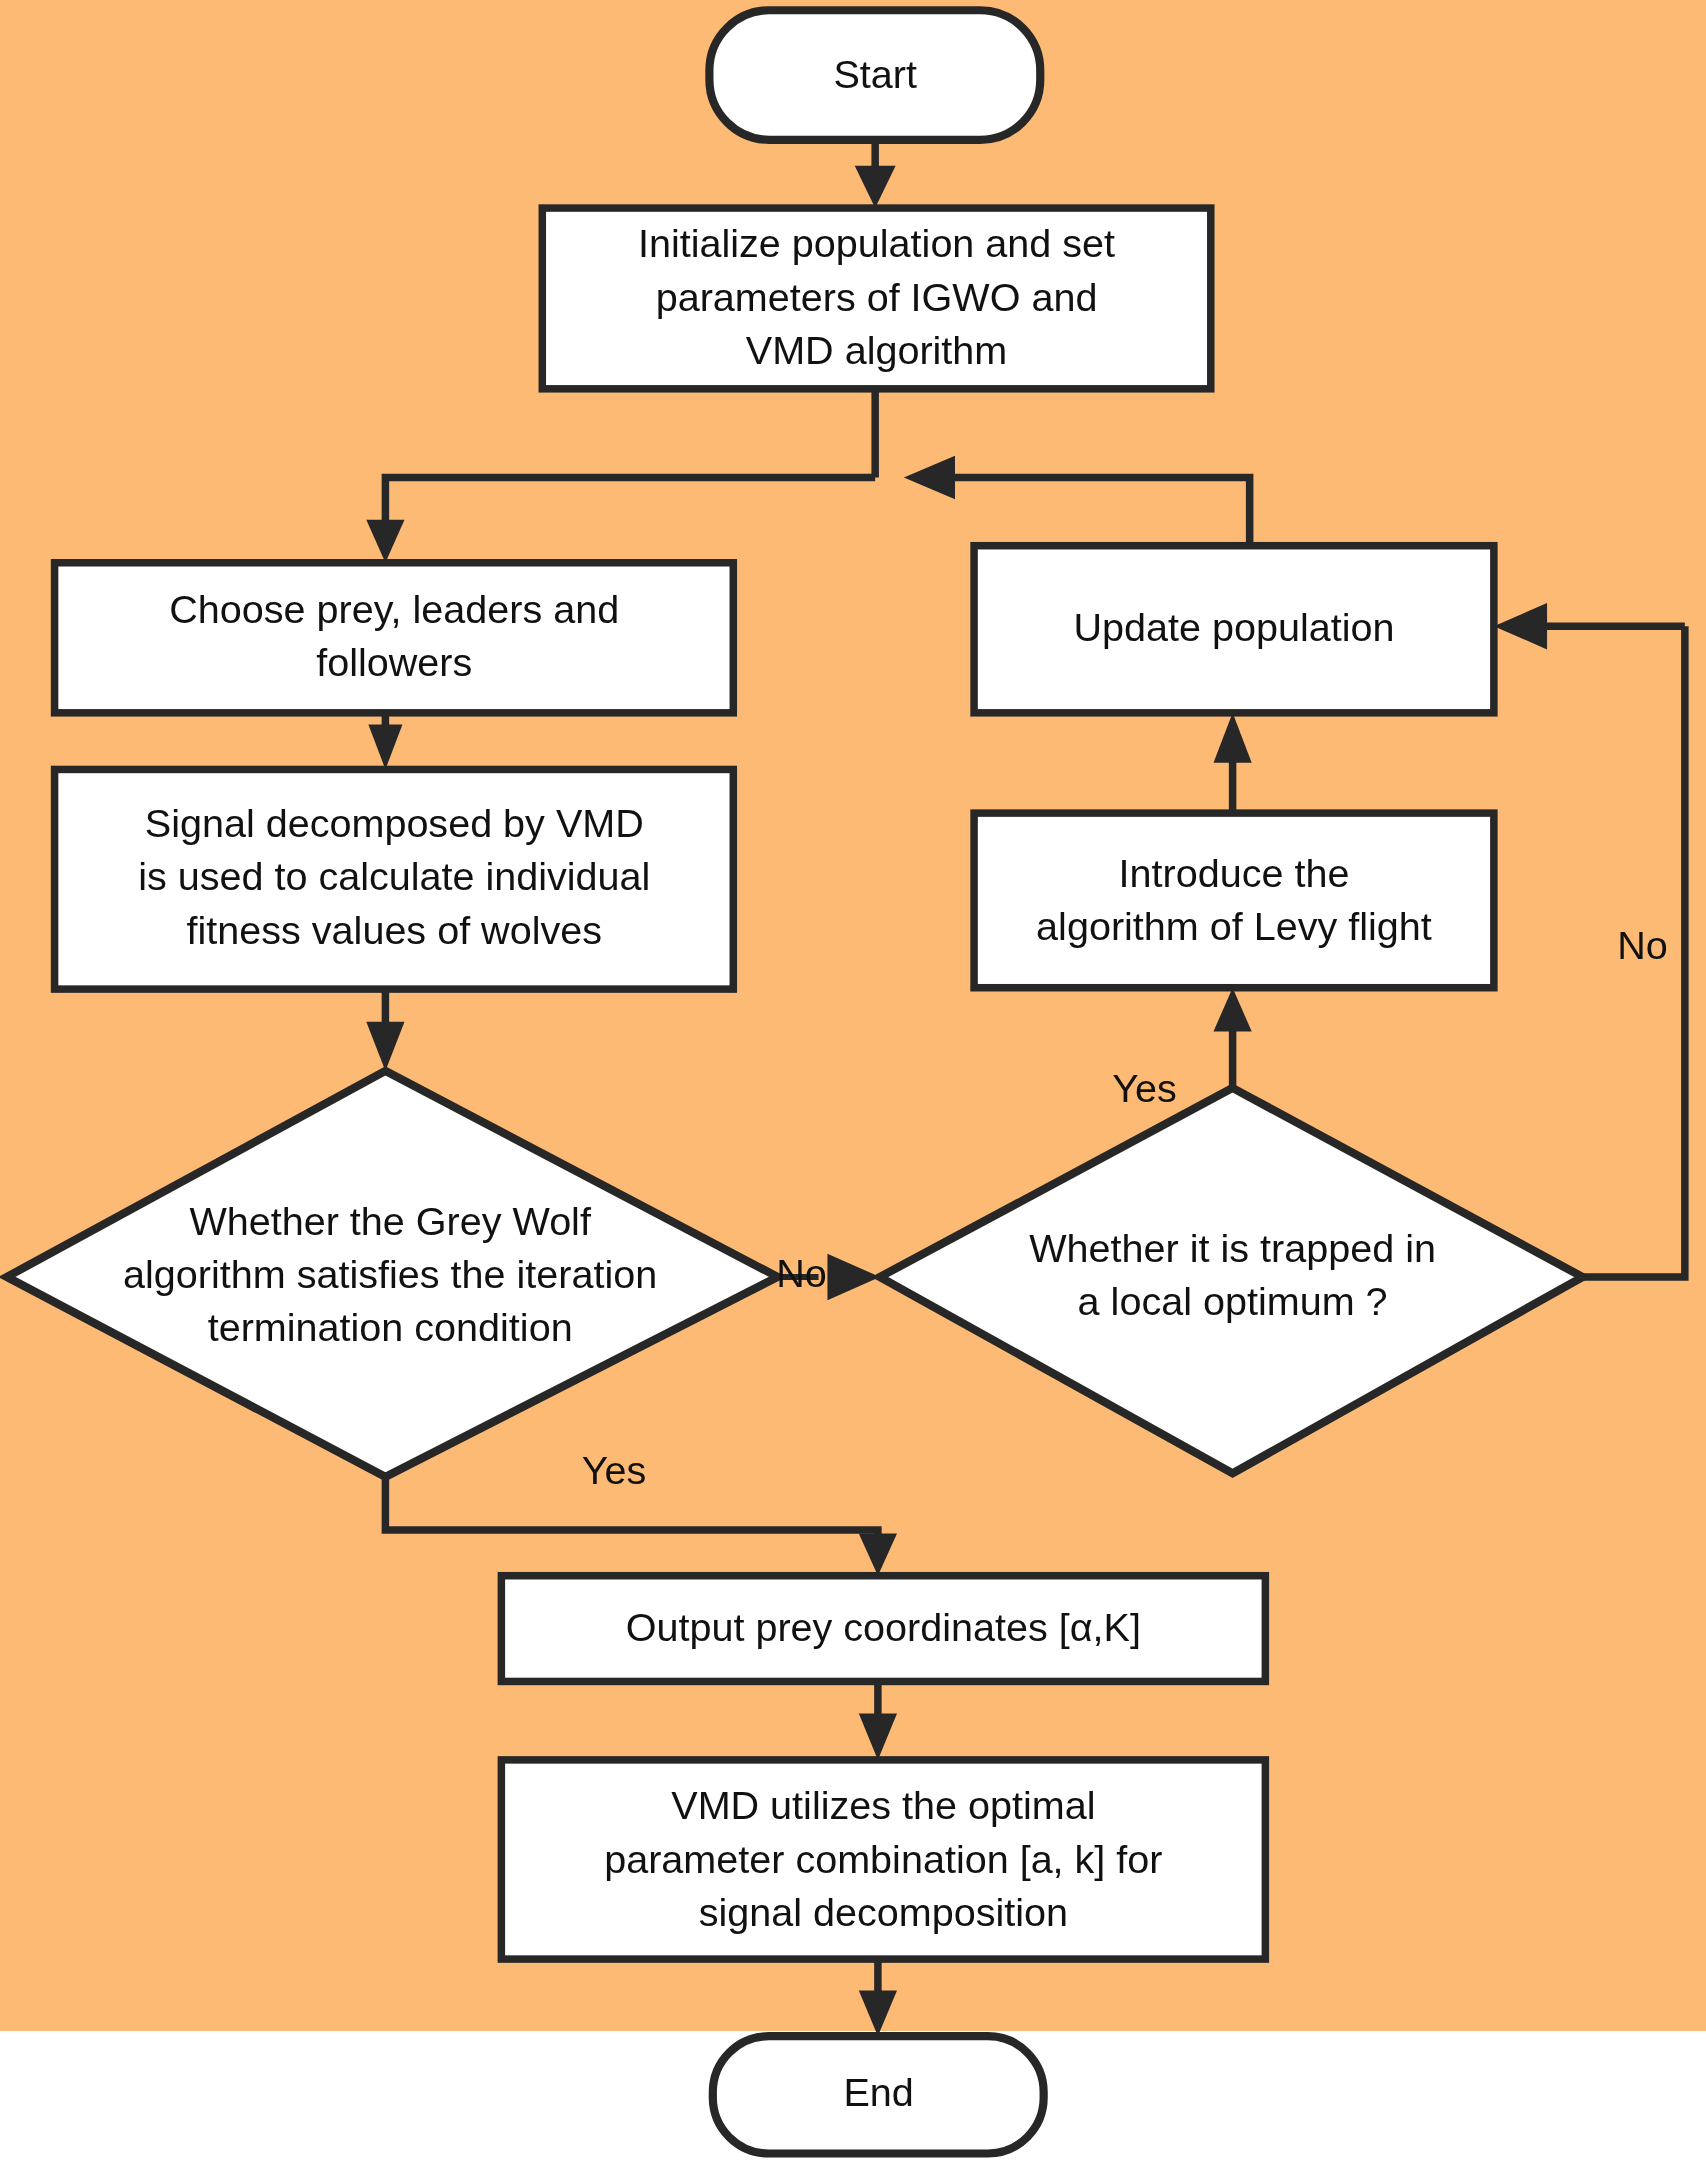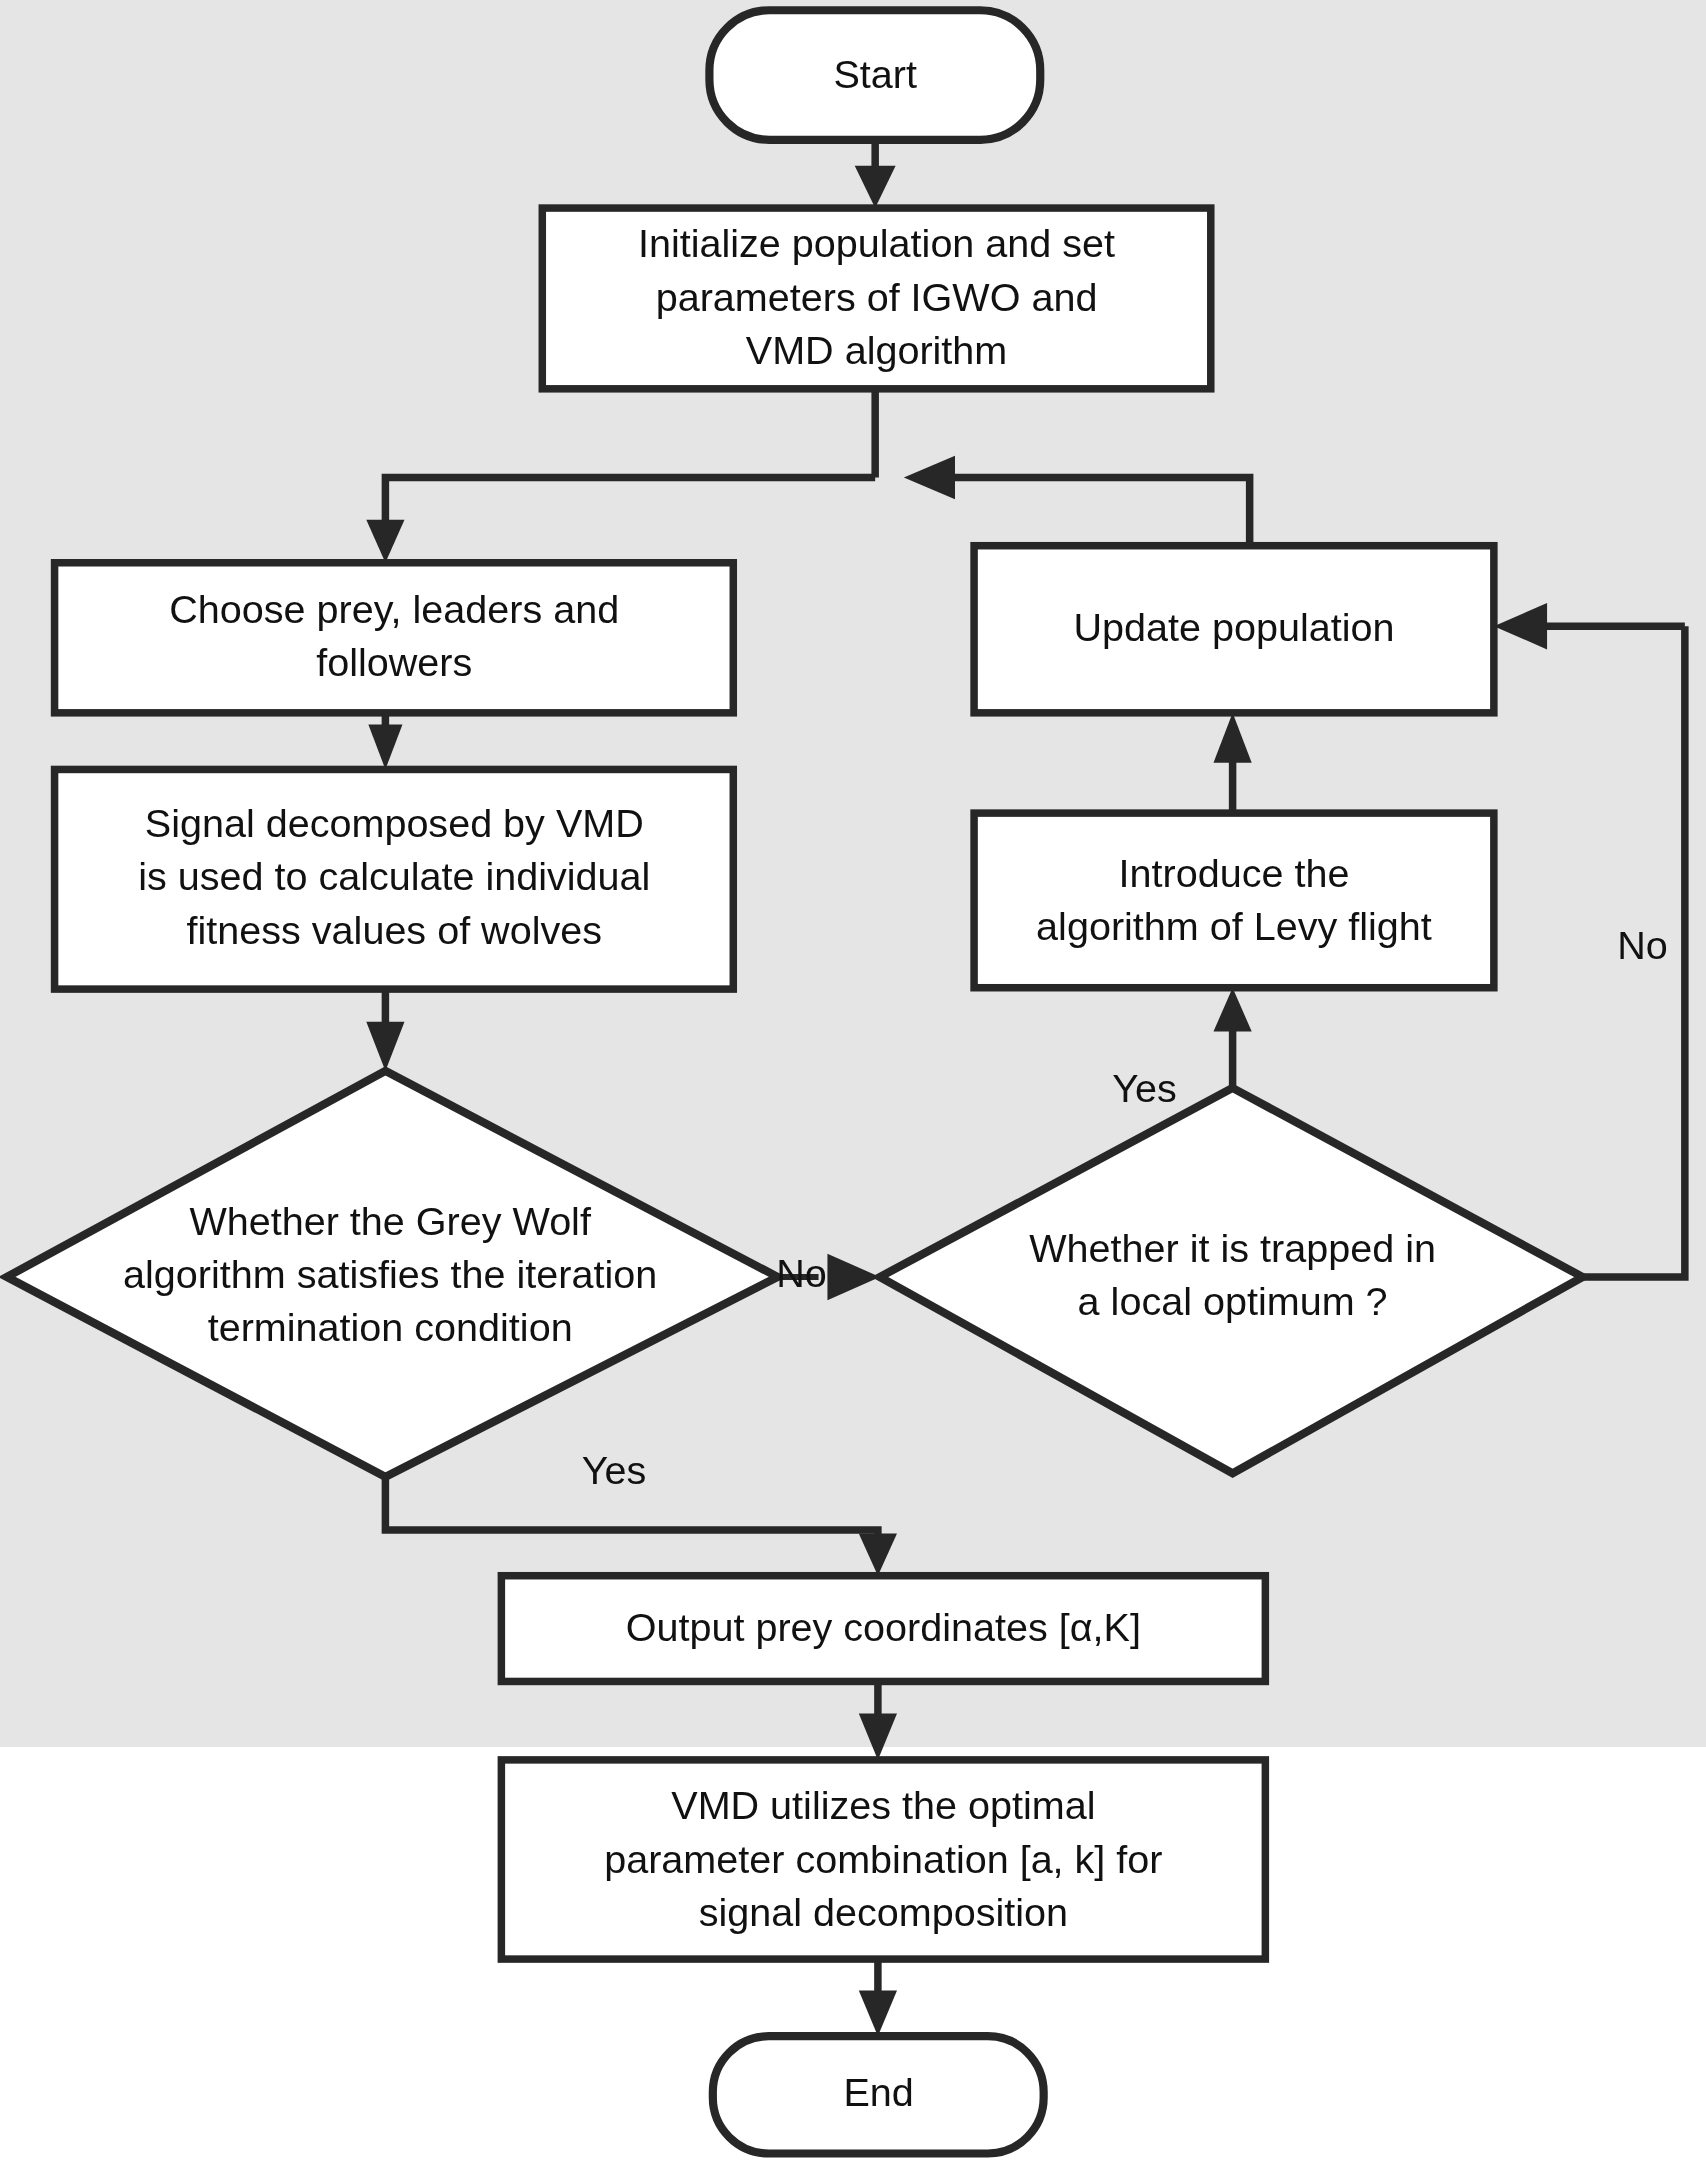--- a/index.html
+++ b/index.html
@@ -1,21 +1,21 @@
 <!DOCTYPE html>
 <html style="font-size:11px"><head>
 <meta charset="utf-8">
 <style>
   html,body{margin:0;padding:0;background:#ffffff;}
   body{
     font-family:"Liberation Sans", sans-serif;
     width:1706px;height:2161px;
     overflow:hidden;
   }
-  #flowchart-root{position:relative;width:1706px;height:1747px;background:#e5e5e5;}
+  #flowchart-root{position:relative;width:1706px;height:2031px;background:#fdba74;}
   svg#flow-svg{display:block;width:1706px;height:2161px;}
   .node-shape{fill:#ffffff;stroke:#272727;stroke-width:11;stroke-linejoin:miter;}
   .node-shape.terminator{stroke-width:12;}
   .node-shape.decision{stroke-width:12;stroke-linejoin:miter;}
   .flow-line{stroke:#272727;stroke-width:11;fill:none;stroke-linecap:butt;stroke-linejoin:miter;}
   .flow-line.thin{stroke-width:9;}
   .arrow-head{fill:#272727;stroke:none;}
   text.node-label{
     font-family:"Liberation Sans", sans-serif;
     font-size:58px;

